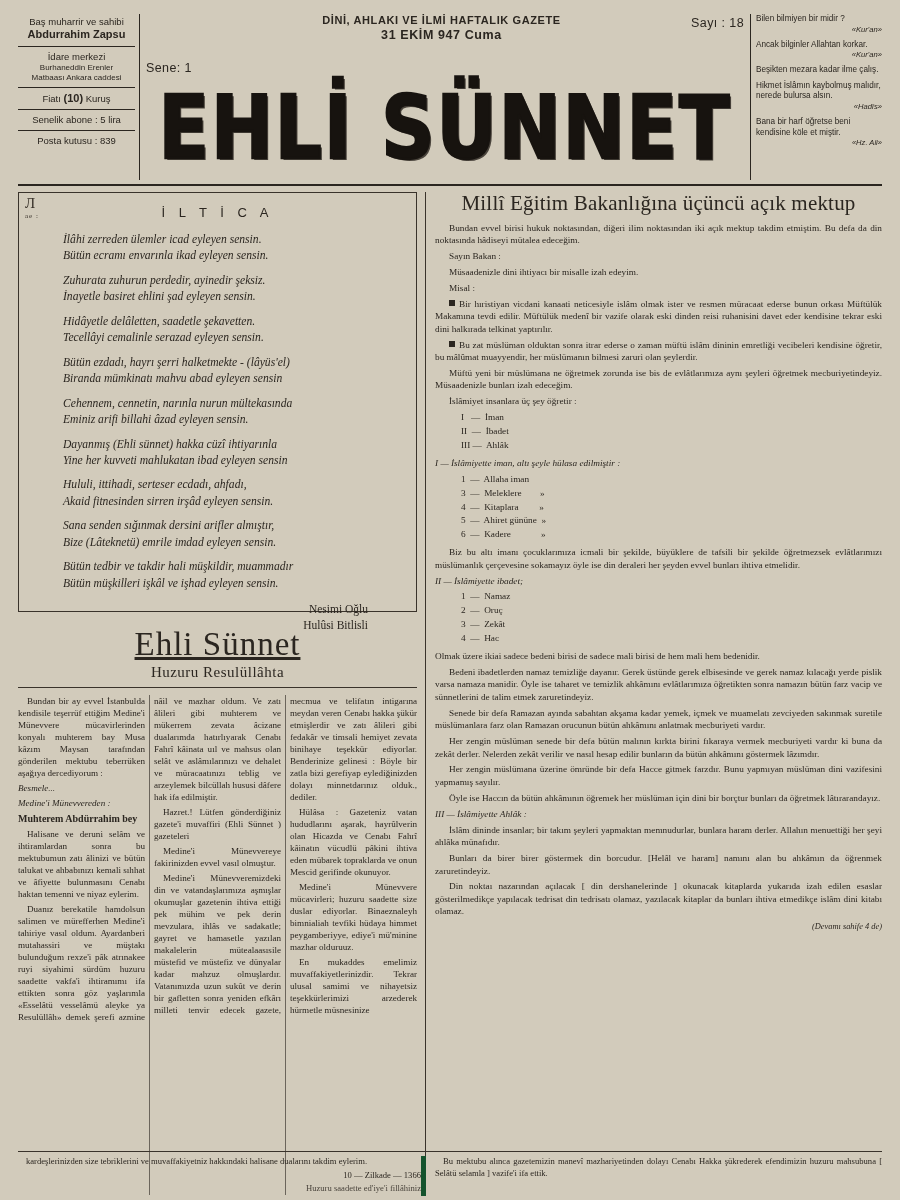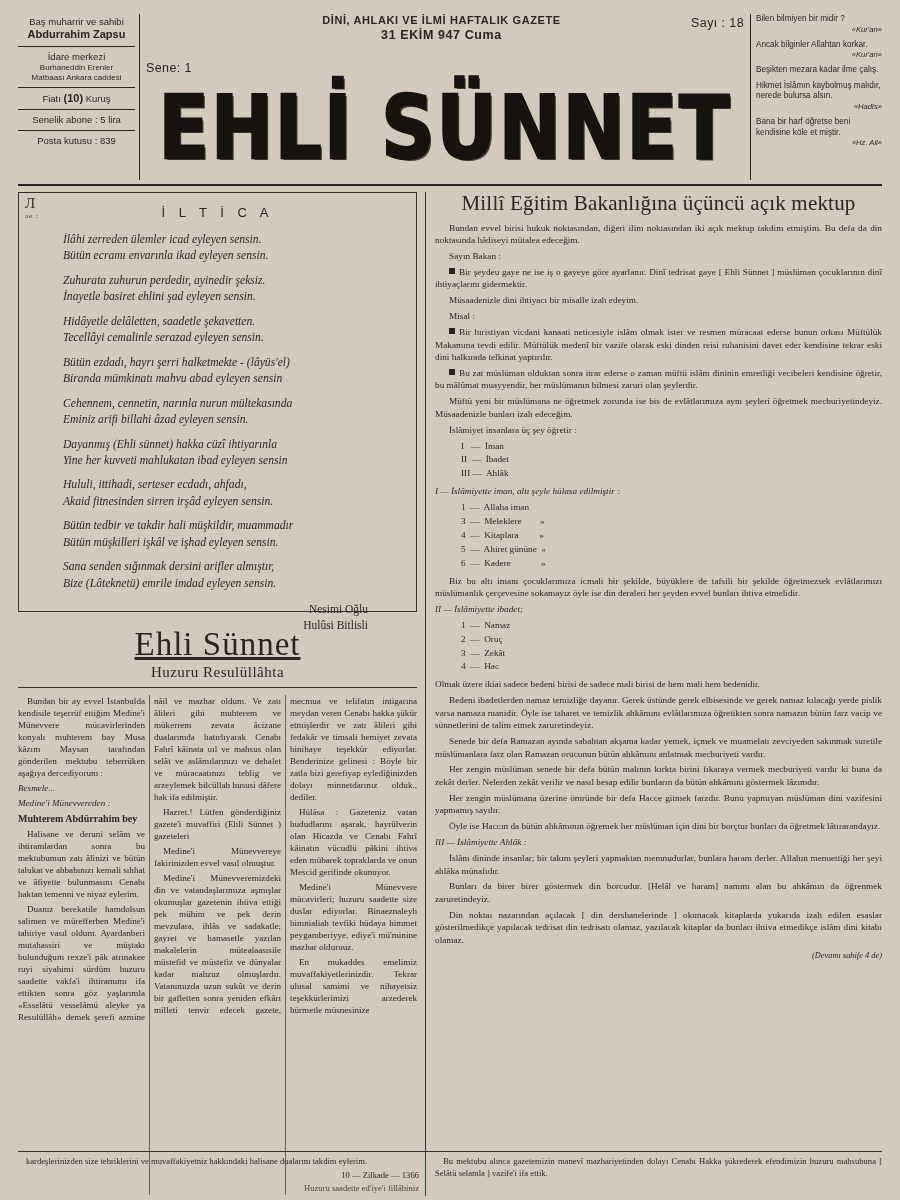--- a/index.html
+++ b/index.html
@@ -184,21 +184,21 @@
   
   .bottom {
     position: absolute;
     left: 18px; right: 18px; bottom: 4px;
     border-top: 1px solid #3a332b;
     padding-top: 4px;
     display: flex;
     font-size: 8.6px;
     line-height: 1.3;
   }
-  .bot-l { width: 408px; padding-right: 6px; border-right: 1px solid #14532d; }
+  .bot-l { width: 408px; padding-right: 0; border-right: 5px solid #14532d; }
   .bot-r { flex: 1; padding-left: 9px; }
   .bot-l p, .bot-r p { margin: 0 0 2px 0; text-indent: 8px; text-align: justify; }
   .bot-l .ctr, .bot-r .ctr { text-align: right; text-indent: 0; }
   .fade { color: #4a443c; }
   .devam { text-align: right; font-style: italic; font-size: 8.4px; }
 </style>
 </head>
 <body>
 
 <div class="page">
@@ -299,26 +299,26 @@
           </div>
           <div class="stz">
             <div>Dayanmış (Ehli sünnet) hakka cüzî ihtiyarınla</div>
             <div>Yine her kuvveti mahlukatan ibad eyleyen sensin</div>
           </div>
           <div class="stz">
             <div>Hululi, ittihadi, serteser ecdadı, ahfadı,</div>
             <div>Akaid fitnesinden sirren irşâd eyleyen sensin.</div>
           </div>
           <div class="stz">
+            <div>Sana senden sığınmak dersini arifler almıştır,</div>
+            <div>Bize (Lâteknetü) emrile imdad eyleyen sensin.</div>
+          </div>
+          <div class="stz">
             <div>Bütün tedbir ve takdir hali müşkildir, muammadır</div>
             <div>Bütün müşkilleri işkâl ve işhad eyleyen sensin.</div>
-          </div>
-          <div class="stz">
-            <div>Sana senden sığınmak dersini arifler almıştır,</div>
-            <div>Bize (Lâteknetü) emrile imdad eyleyen sensin.</div>
           </div>
           <div class="poem-sign">
             <div>Nesimi Oğlu</div>
             <div>Hulûsi Bitlisli</div>
           </div>
         </div>
       </div>
 
       <div class="art-head">
         <div class="t1">Ehli  Sünnet</div>
@@ -341,21 +341,20 @@
         <p>En mukaddes emelimiz muvaffakiyetlerinizdir. Tekrar ulusal samimi ve nihayetsiz teşekkürlerimizi arzederek hürmetle müsnesinize</p>
       </div>
     </div>
 
     <div class="col-right">
       <div class="rhead">Millî Eğitim Bakanlığına üçüncü açık mektup</div>
 
       <div class="rbody">
         <p>Bundan evvel birisi hukuk noktasından, diğeri ilim noktasından iki açık mektup takdim etmiştim. Bu defa da din noktasında hâdiseyi mütalea edeceğim.</p>
         <p>Sayın Bakan :</p>
-        <p class="sq">Bir şeydeu gaye ne ise iş o gayeye göre ayarlanır. Dinî tedrisat gaye [ Ehli Sünnet ] müslüman çocuklarının dinî ihtiyaçlarını gidermektir.</p>
         <p>Müsaadenizle dini ihtiyacı bir misalle izah edeyim.</p>
         <p>Misal :</p>
         <p class="sq">Bir hıristiyan vicdani kanaati neticesiyle islâm olmak ister ve resmen müracaat ederse bunun orkası Müftülük Makamına tevdi edilir. Müftülük medenî bir vazife olarak eski dinden reisi ruhanisini davet eder kendisine tekrar eski dini halkırada telkinat yaptırılır.</p>
         <p class="sq">Bu zat müslüman olduktan sonra itrar ederse o zaman müftü islâm dininin emretliği vecibeleri kendisine öğretir, bu mâlûmat muayyendir, her müslümanın bilmesi zaruri olan şeylerdir.</p>
         <p>Müftü yeni bir müslümana ne öğretmek zorunda ise  bis de evlâtlarımıza aynı şeyleri öğretmek mecburiyetindeyiz. Müsaadenizle bunları izah edeceğim.</p>
         <p>İslâmiyet insanlara üç şey öğretir :</p>
 
         <div class="lst">
           <div>I   —  İman</div>
           <div>II  —  İbadet</div>

